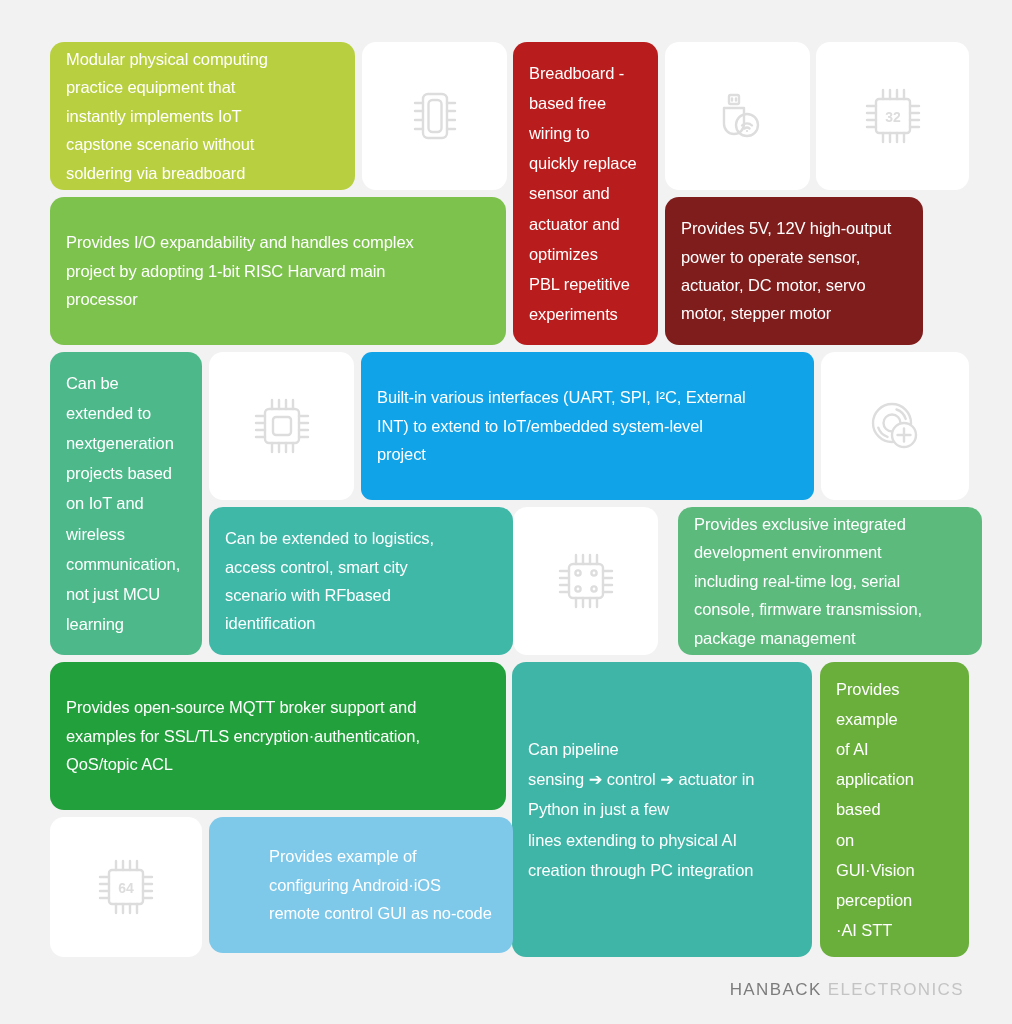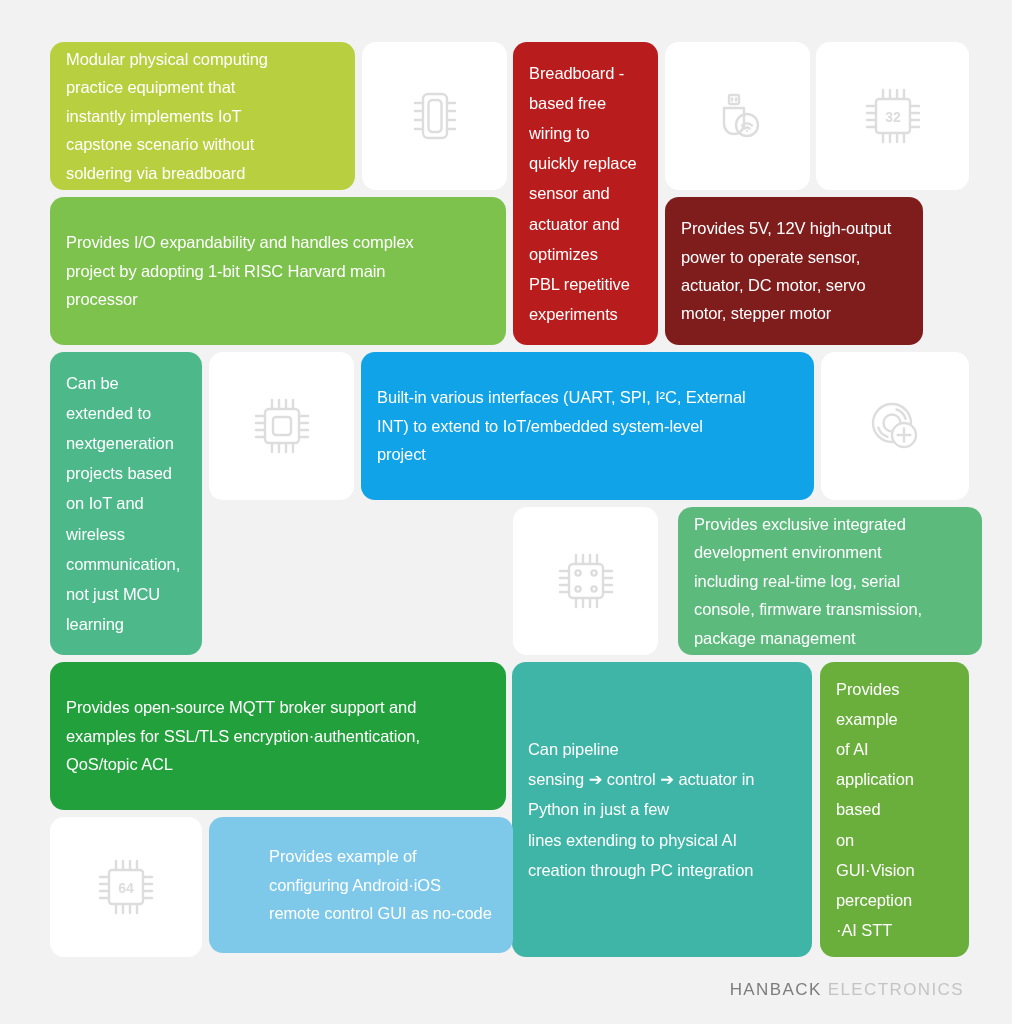--- a/index.html
+++ b/index.html
@@ -186,40 +186,46 @@
         <line x1="7" y1="37" x2="16" y2="37"></line>
           <line x1="7" y1="44" x2="16" y2="44"></line>
         <line x1="50" y1="23" x2="59" y2="23"></line>
           <line x1="50" y1="30" x2="59" y2="30"></line>
         <line x1="50" y1="37" x2="59" y2="37"></line>
           <line x1="50" y1="44" x2="59" y2="44"></line>
       </svg>
     </span>
   </div>
 
-  <div class="card text" style="left:311px;top:310px;width:453px;height:148px;background:#10a3e8;">
+  <div class="card text" style="left:311px;top:310px;width:453px;height:148px;background:#10a3e8;border-radius:11px;">
     <span class="txt">Built-in various interfaces (UART, SPI, I²C, External
 INT) to extend to IoT/embedded system-level
 project</span>
   </div>
 
   <div class="card icon" style="left:771px;top:310px;width:148px;height:148px;">
     <span>
       <svg width="66" height="66" viewBox="0 0 66 66" fill="none" stroke="#dddddd" stroke-width="2.4" stroke-linecap="round">
         <circle cx="30" cy="30" r="19"></circle>
         <circle cx="30" cy="30" r="8.5"></circle>
         <path d="M34.5 16.5 a14.5 14.5 0 0 1 9.2 9.4"></path>
         <path d="M16.3 34.7 a14.5 14.5 0 0 0 9.2 9.2"></path>
         <circle cx="42" cy="42" r="12" fill="#ffffff"></circle>
         <line x1="42" y1="35.5" x2="42" y2="48.5"></line>
         <line x1="35.5" y1="42" x2="48.5" y2="42"></line>
       </svg>
     </span>
   </div>
 
+  <div class="card text" style="left:159px;top:465px;width:304px;height:148px;background:#3fb8a8;">
+    <span class="txt">Can be extended to logistics,
+access control, smart city
+scenario with RFbased
+identification</span>
+  </div>
 
   <div class="card icon" style="left:463px;top:465px;width:145px;height:148px;">
     <span>
       <svg width="66" height="66" viewBox="0 0 66 66" fill="none" stroke="#dddddd" stroke-width="2.4" stroke-linecap="round">
         <rect x="16" y="16" width="34" height="34" rx="4"></rect>
         <circle cx="25" cy="25" r="2.6"></circle>
           <circle cx="41" cy="25" r="2.6"></circle>
         <circle cx="25" cy="41" r="2.6"></circle>
           <circle cx="41" cy="41" r="2.6"></circle>
         <line x1="23" y1="7" x2="23" y2="16"></line>

